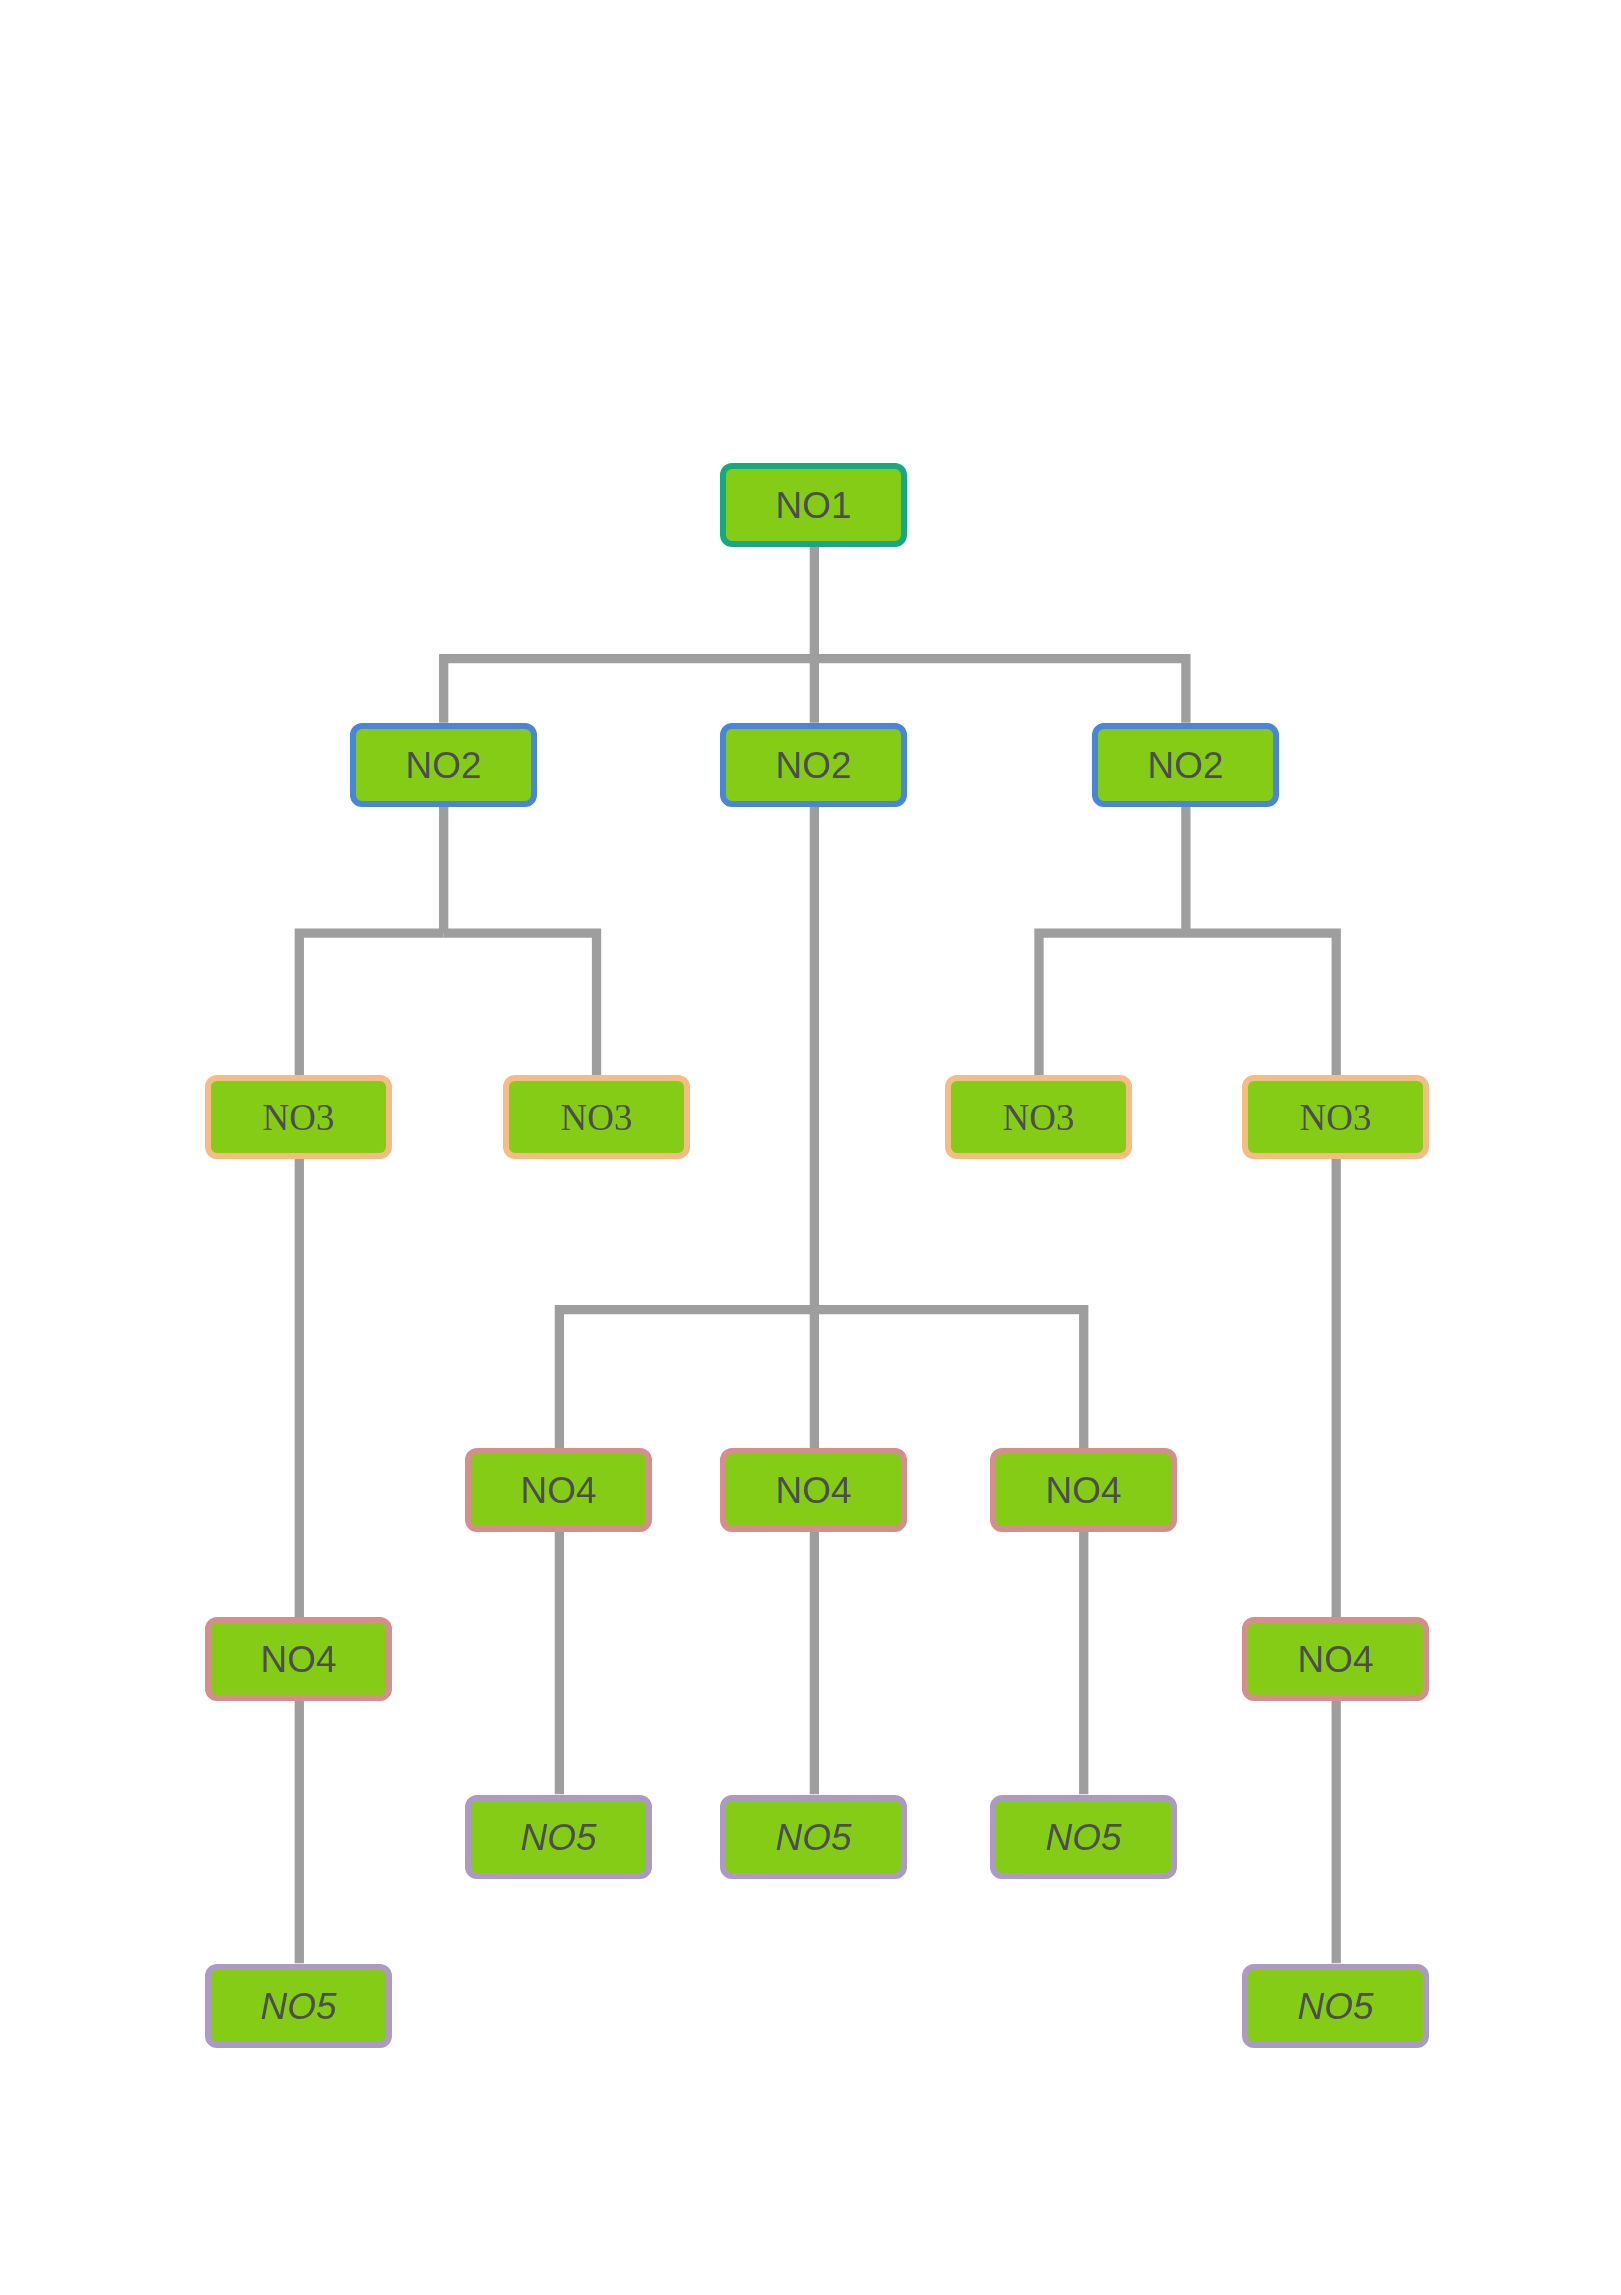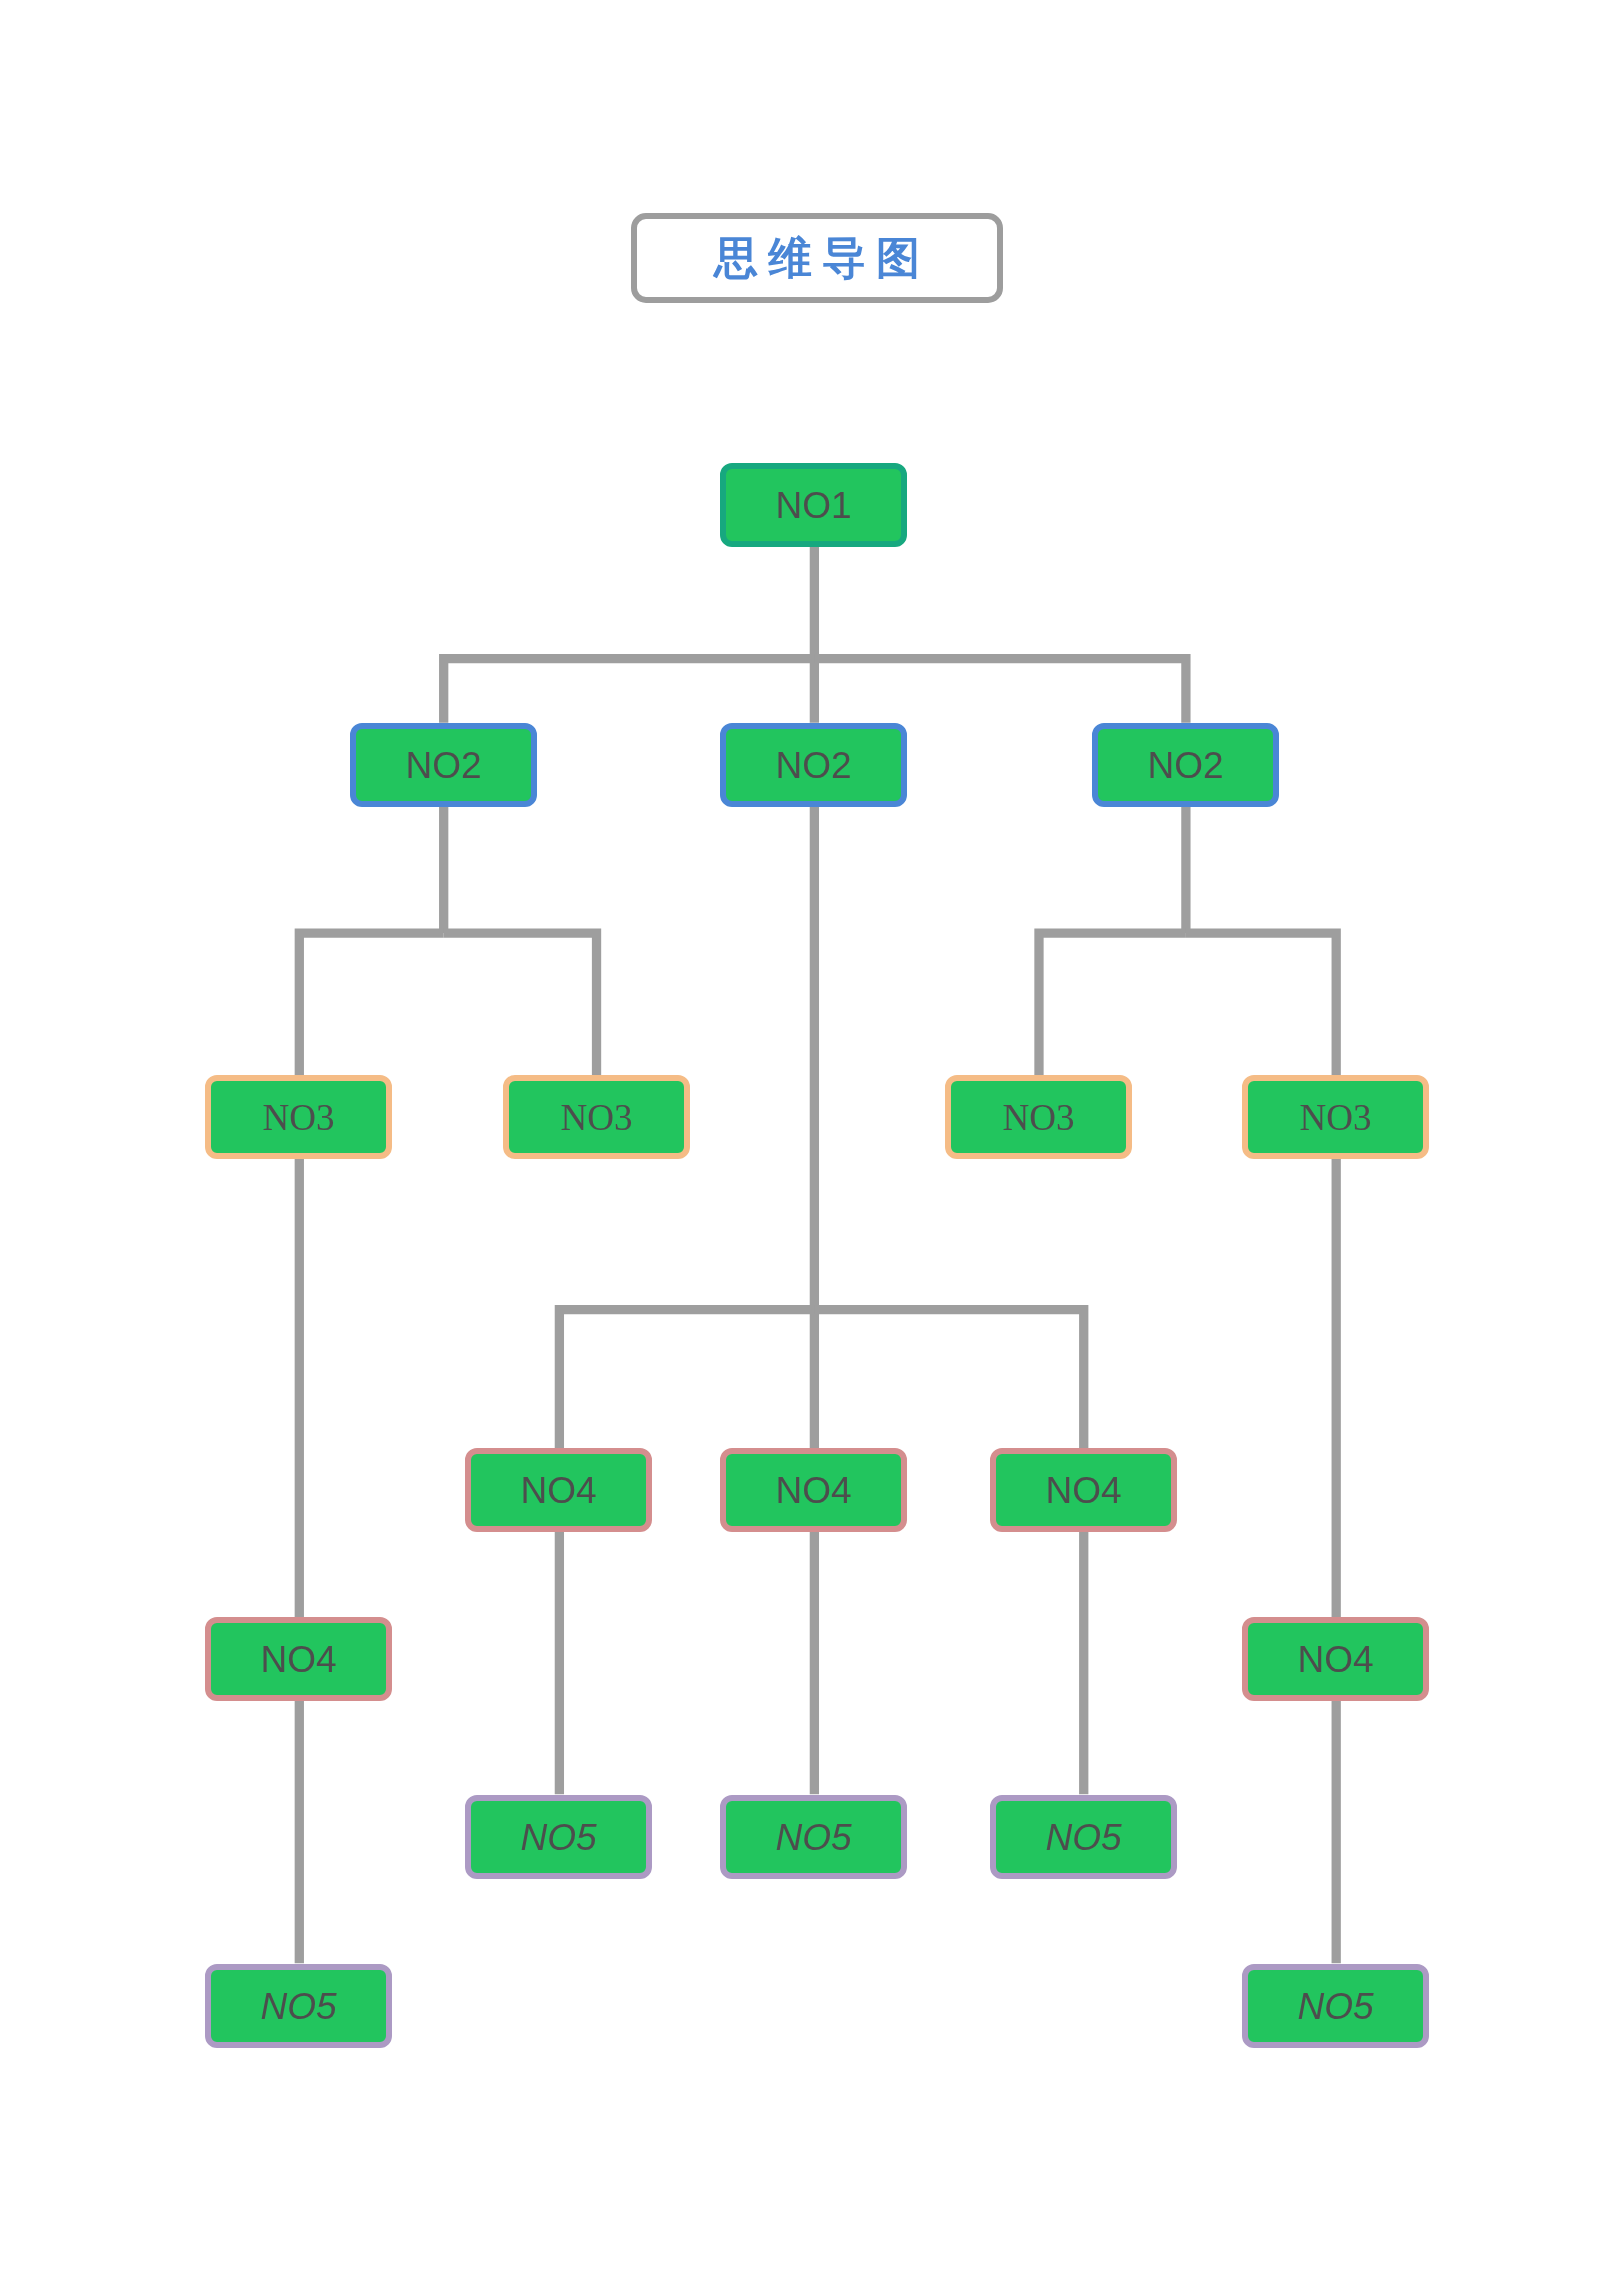--- a/index.html
+++ b/index.html
@@ -45,21 +45,21 @@
     white-space: nowrap;
   }
   .node {
     position: absolute;
     box-sizing: border-box;
     width: 187px;
     height: 84px;
     border-radius: 12px;
     border-style: solid;
     border-width: 6px;
-    background: #22c55e;
+    background: #84cc16;
     display: flex;
     align-items: center;
     justify-content: center;
     z-index: 5;
   }
   .node-label {
     font-size: 37px;
     color: #4d4d4d;
     line-height: 1;
     white-space: nowrap;
@@ -77,23 +77,20 @@
     height: 2295px;
     z-index: 1;
     pointer-events: none;
   }
 </style>
 </head>
 <body>
 
 <div id="canvas">
 
-  <div class="title-box">
-    <span class="title-text">思维导图</span>
-  </div>
 
   <svg class="connector-layer" width="1622" height="2295" viewBox="0 0 1920 2718" xmlns="http://www.w3.org/2000/svg">
     <g id="connector-group" fill="none" stroke="#9e9e9e" stroke-width="11" stroke-linecap="butt" stroke-linejoin="miter">
         <path d="M 964 647 L 964 856"></path>
         <path d="M 525 856 L 525 780 L 964 780"></path>
         <path d="M 1404 856 L 1404 780 L 964 780"></path>
         <path d="M 525 955 L 525 1105"></path>
         <path d="M 354 1273 L 354 1105 L 525 1105"></path>
         <path d="M 706 1273 L 706 1105 L 525 1105"></path>
         <path d="M 1404 955 L 1404 1105"></path>

